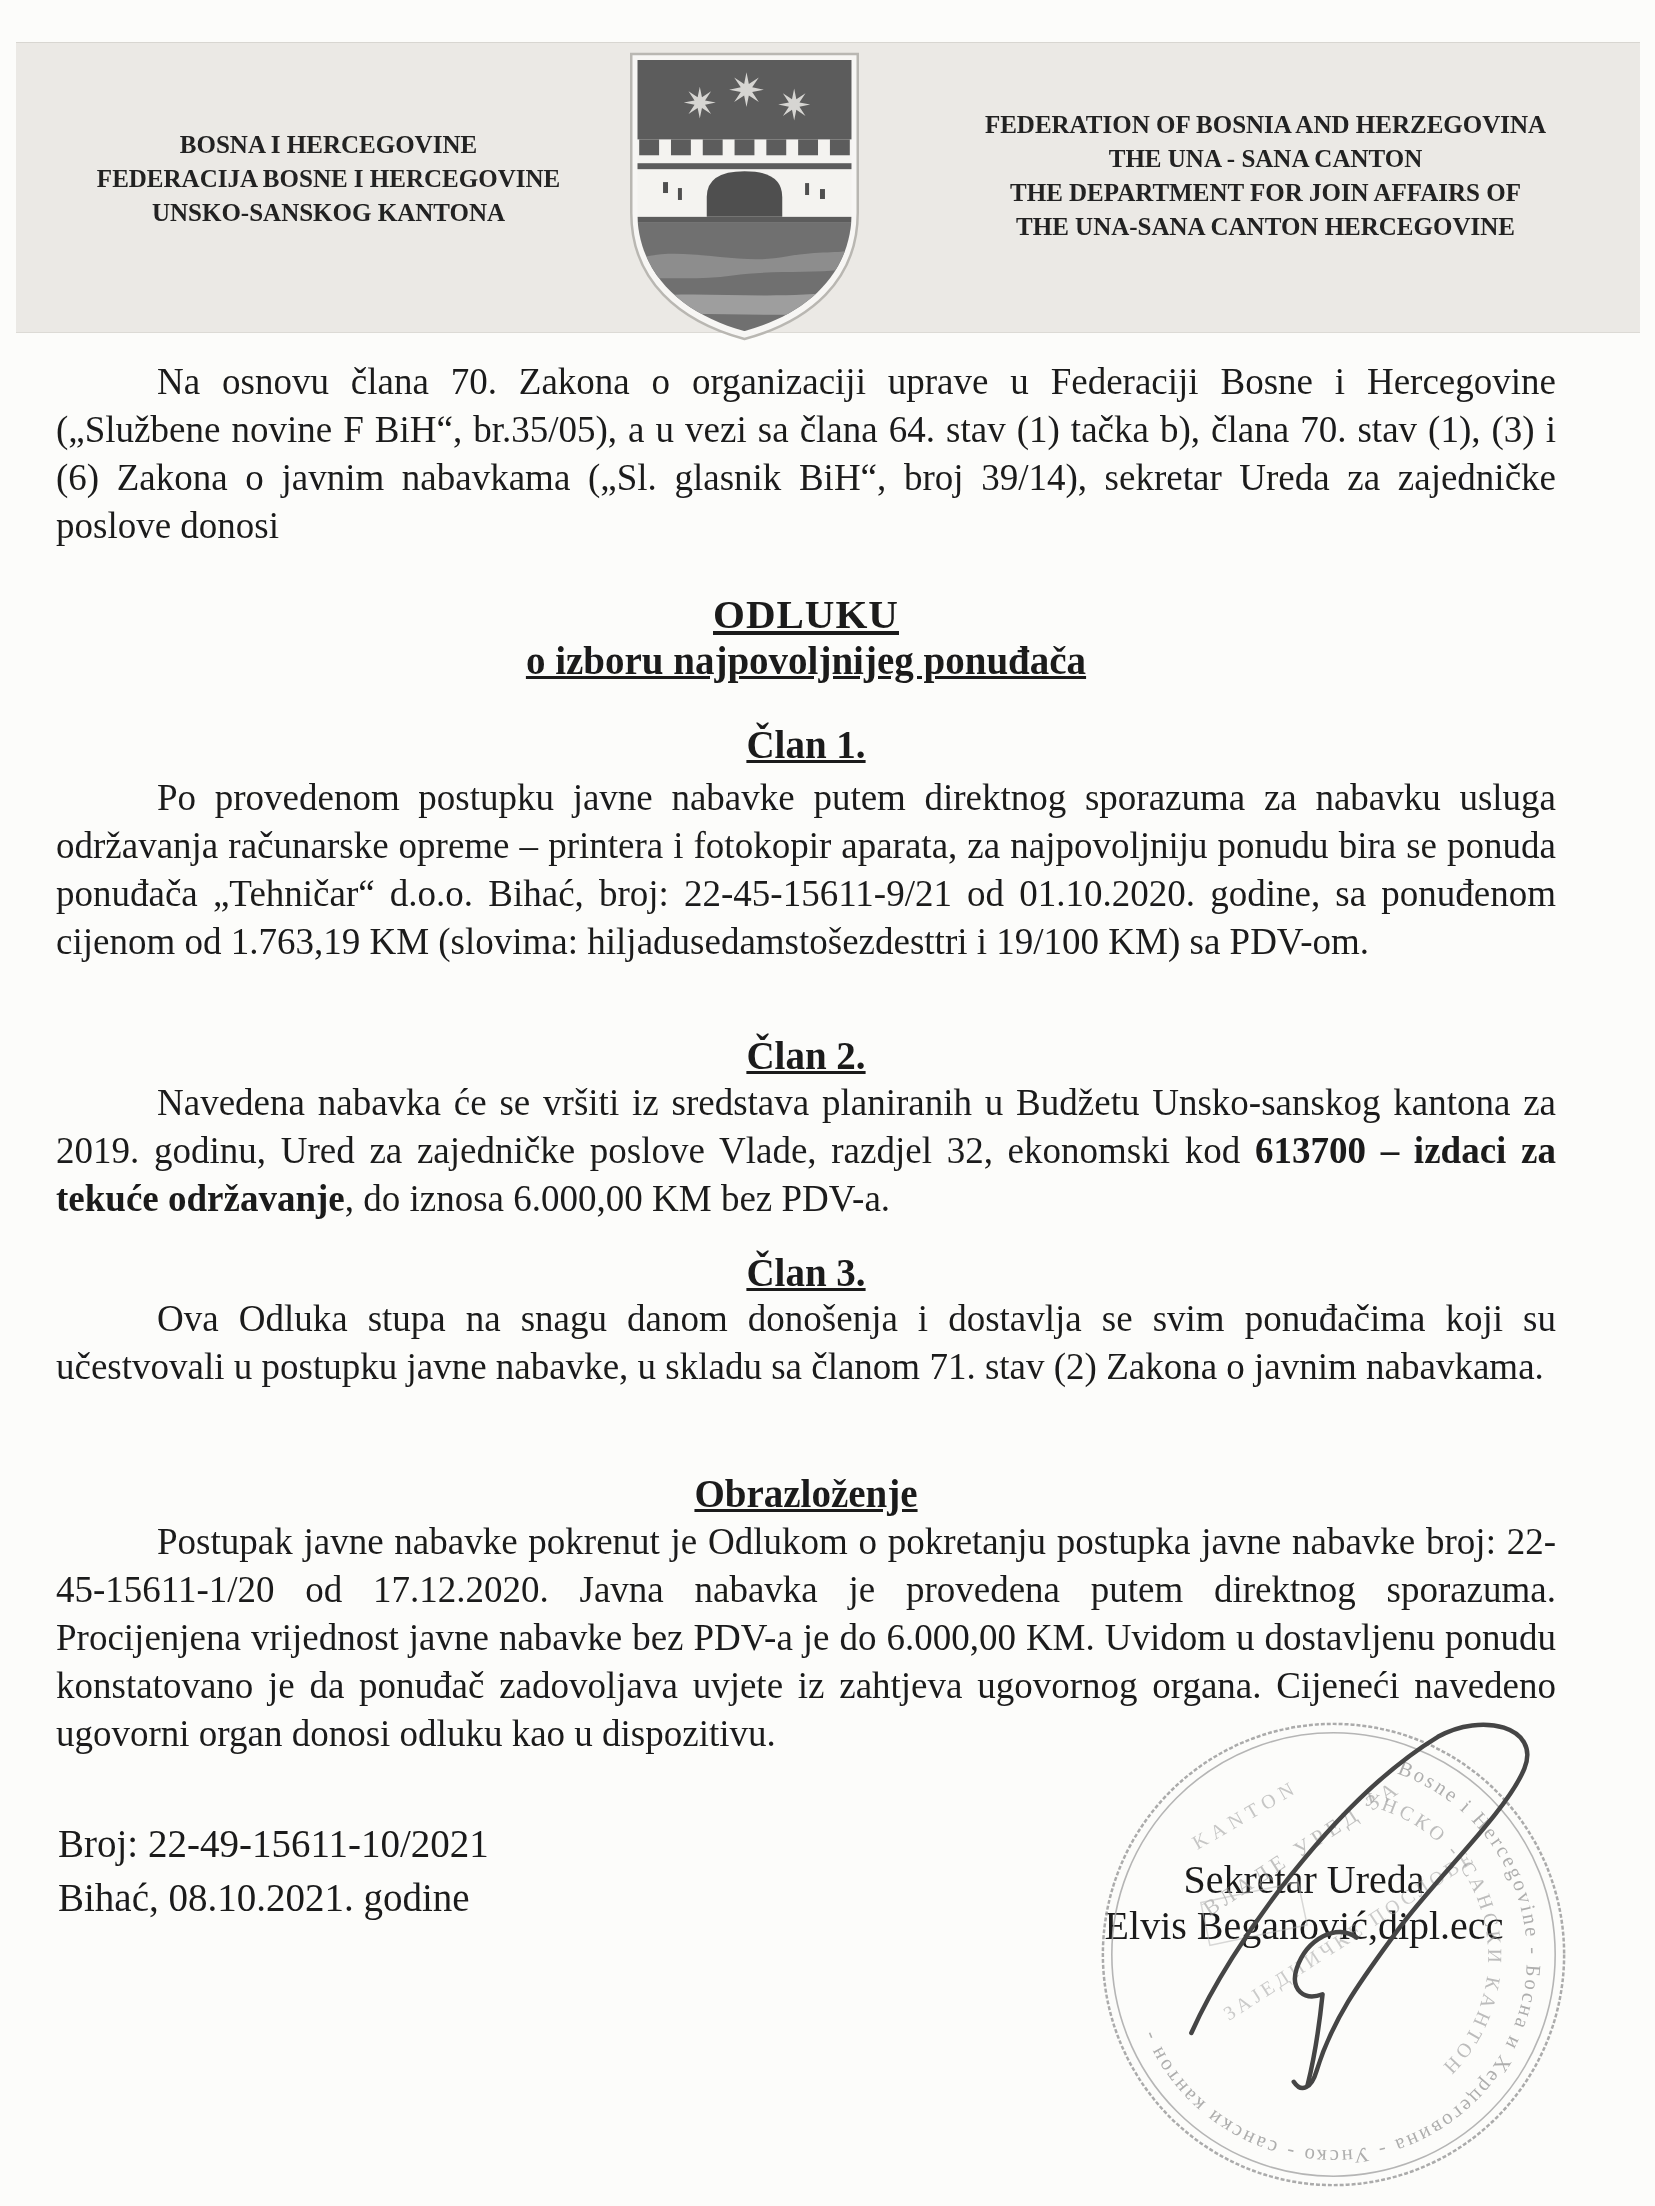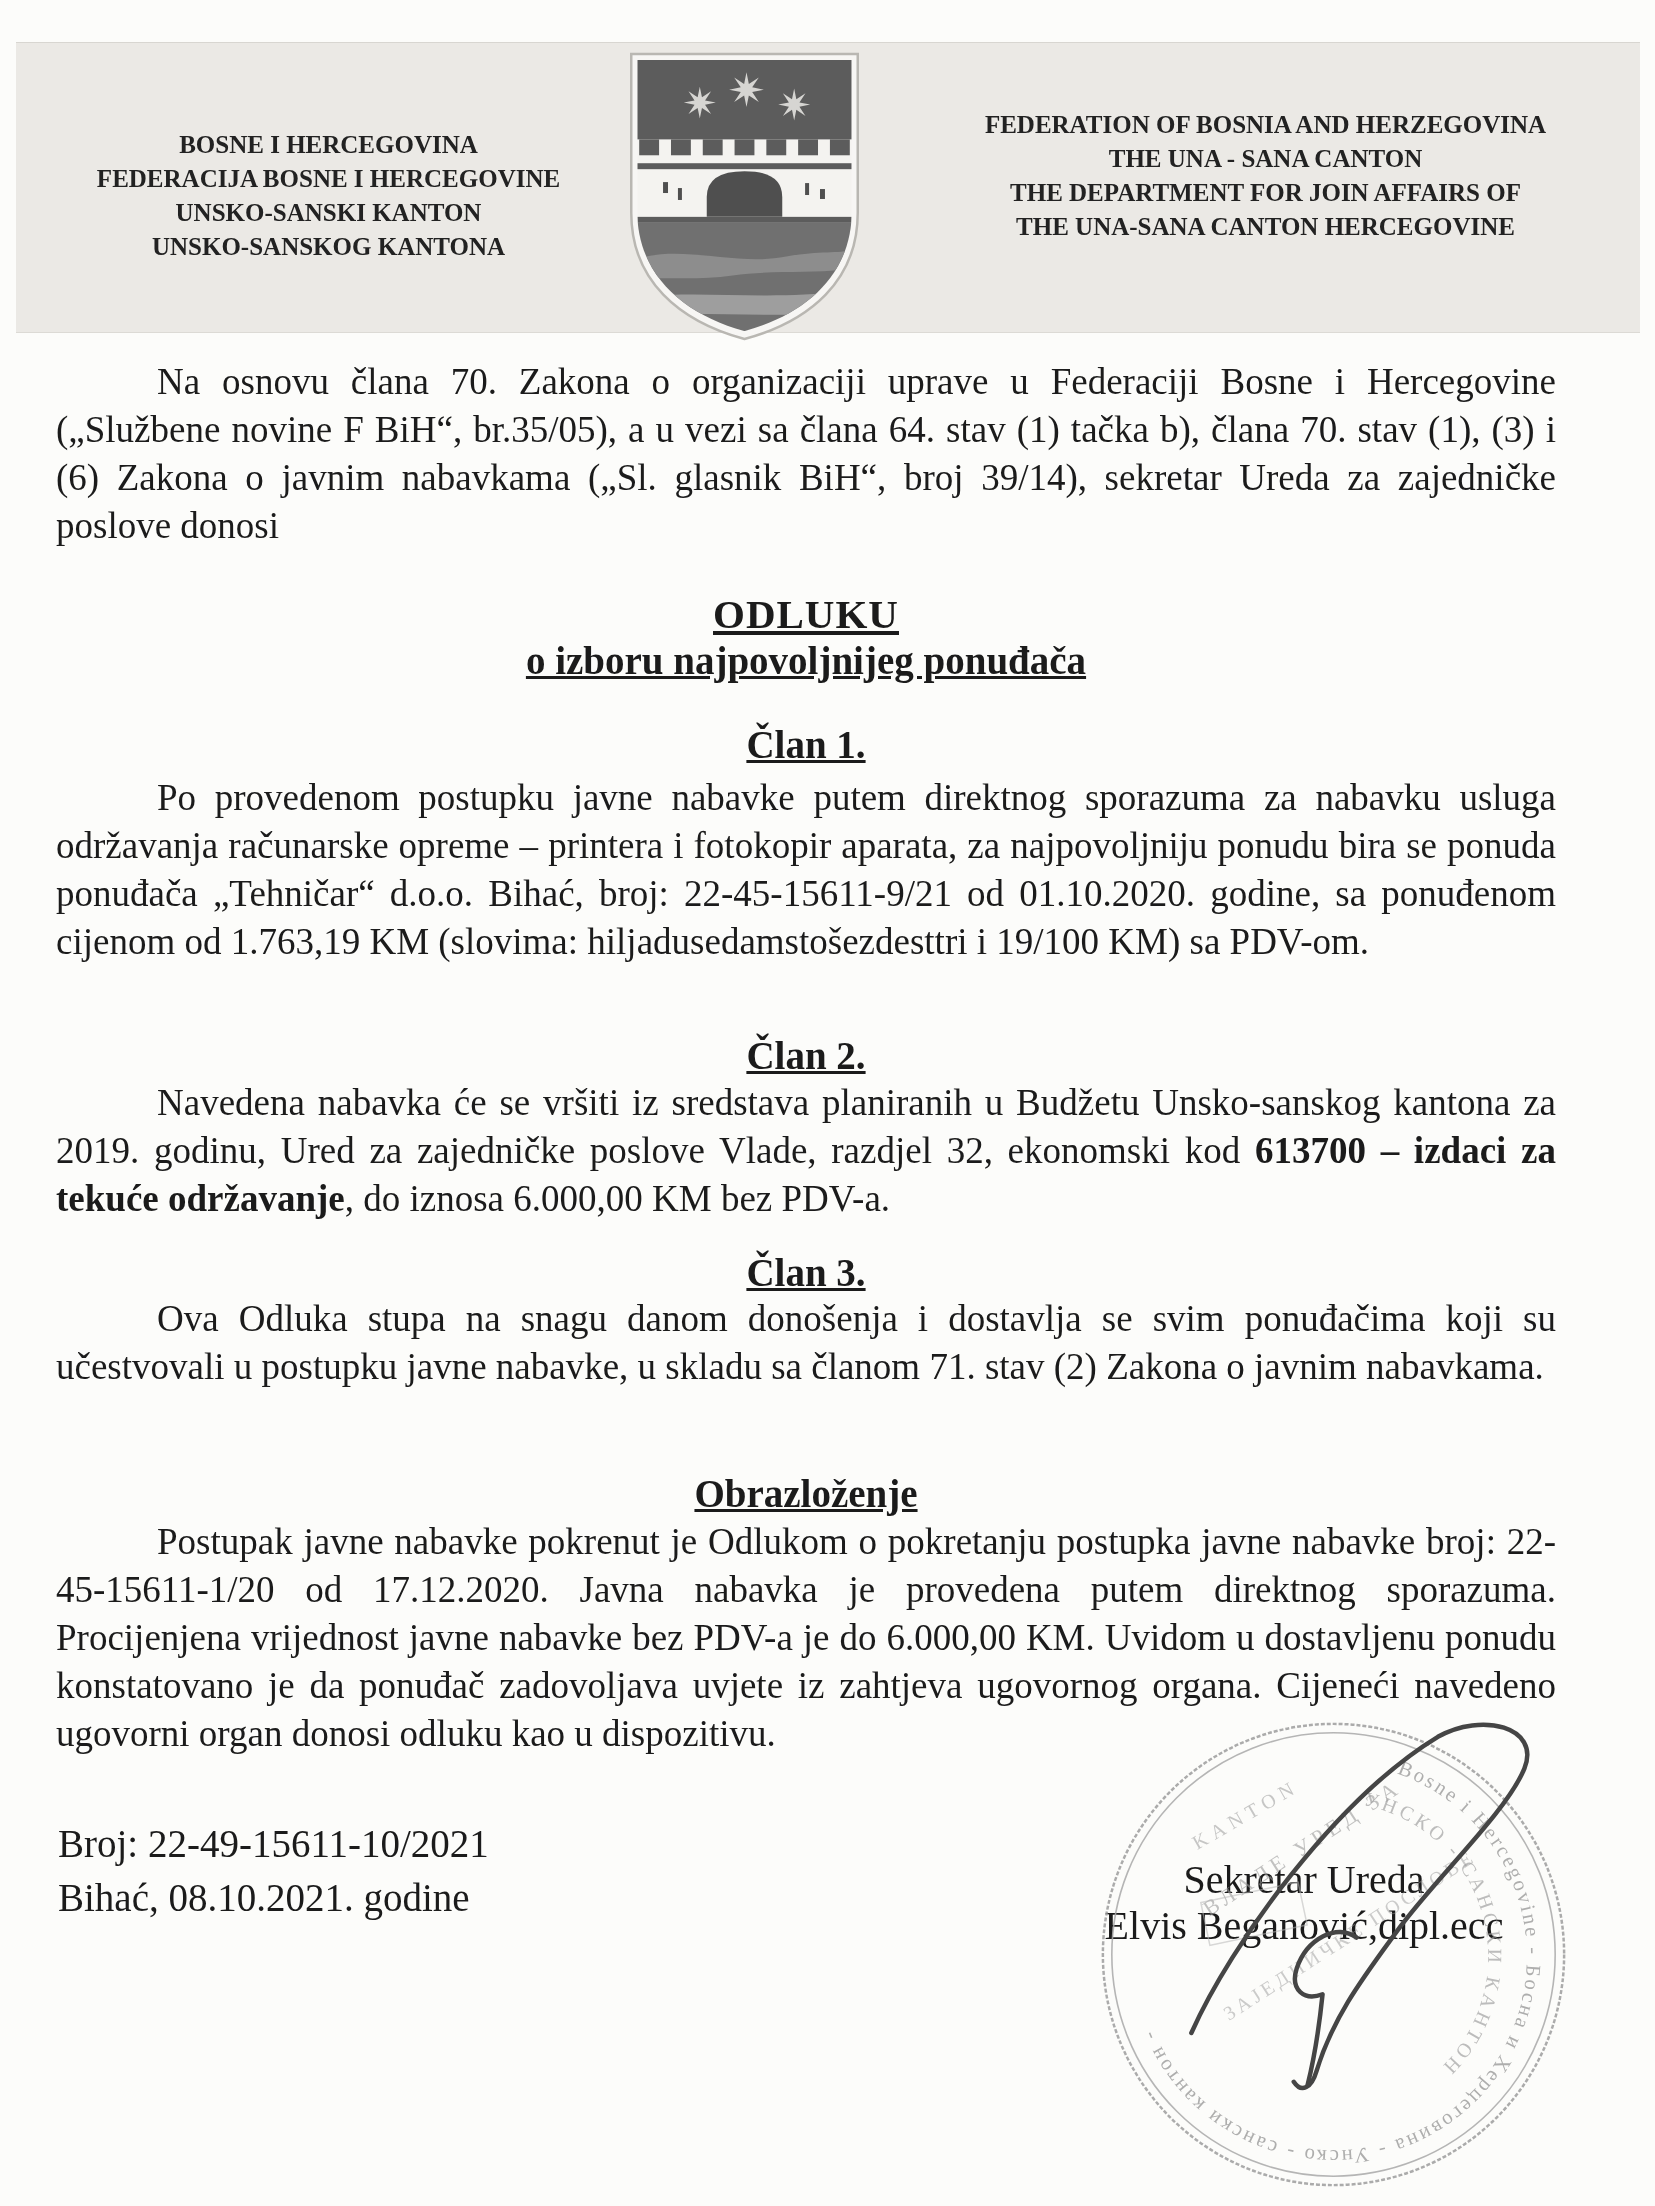--- a/index.html
+++ b/index.html
@@ -41,23 +41,22 @@
   .stamp-wrap{position:absolute;left:1080px;top:1703px;width:507px;height:503px;z-index:3;pointer-events:none;}
   .stamp-wrap svg{display:block;}
 </style>
 </head>
 <body>
 
 <div class="page">
 
   <header class="band">
     <div class="hdr hdr-left">
-      <div>BOSNE I HERCEGOVINA</div>
+      <div>BOSNA I HERCEGOVINE</div>
       <div>FEDERACIJA BOSNE I  HERCEGOVINE</div>
-      <div>UNSKO-SANSKI KANTON</div>
       <div>UNSKO-SANSKOG KANTONA</div>
     </div>
     <div class="hdr hdr-right">
       <div>FEDERATION OF BOSNIA AND  HERZEGOVINA</div>
       <div>THE UNA - SANA CANTON</div>
       <div>THE DEPARTMENT FOR JOIN AFFAIRS OF</div>
       <div>THE UNA-SANA CANTON HERCEGOVINE</div>
     </div>
   </header>
 

